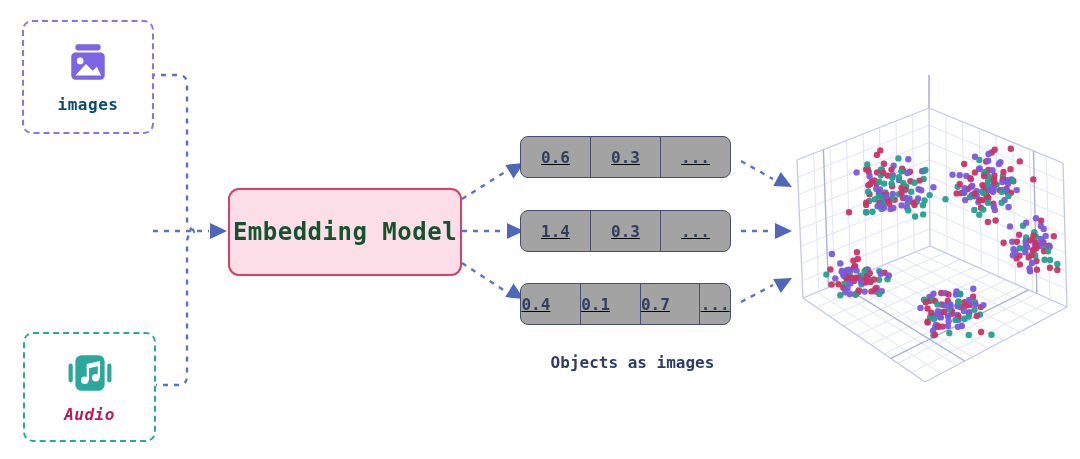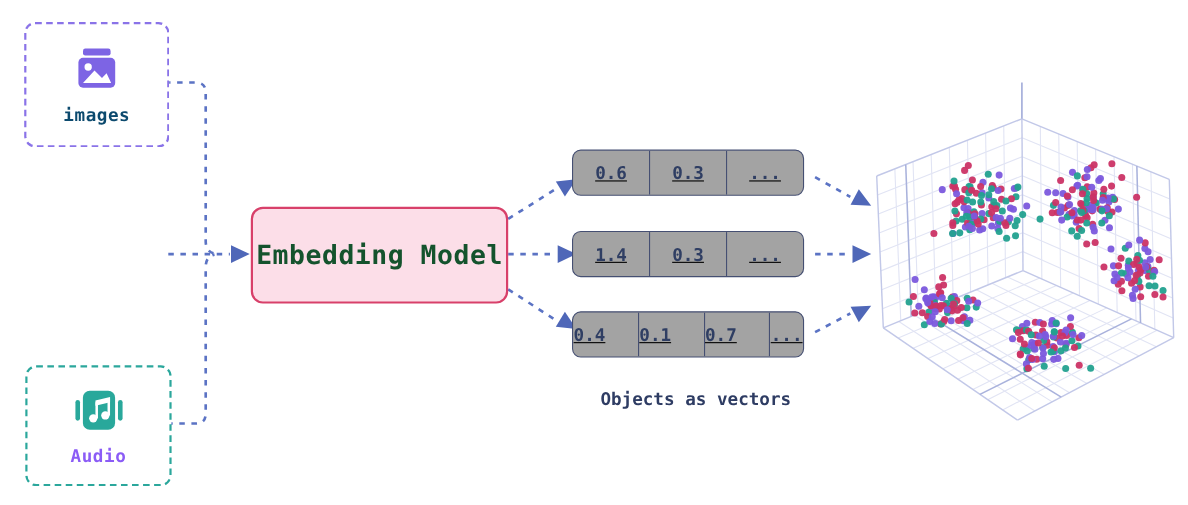--- a/index.html
+++ b/index.html
@@ -8,21 +8,21 @@
     font-family:"DejaVu Sans Mono","Liberation Mono",monospace;overflow:hidden;
   }
   svg.overlay{position:absolute;left:0;top:0;pointer-events:none;}
   
   .src-box{
     position:absolute;border-radius:10px;display:flex;flex-direction:column;
     align-items:center;justify-content:center;gap:9px;background:#fff;
   }
   .src-box.purple{border:2.5px dashed #8a73e8;color:#0c4a6e;}
   .src-box.red{border:2.5px dashed #dc3d64;color:#dc3d64;}
-  .src-box.teal{border:2.5px dashed #2ba79c;color:#8b5cf6;}
+  .src-box.teal{border:2.5px dashed #2ba79c;color:#be185d;font-style:italic;}
   .src-label{font-size:16px;font-weight:600;letter-spacing:.5px;}
   
   .model-box{
     position:absolute;left:228px;top:188px;width:230px;height:84px;
     background:#fcdee8;border:2px solid #d8406a;border-radius:11px;
     display:flex;align-items:center;justify-content:center;
   }
   .model-box span{color:#14532d;font-size:24px;font-weight:bold;letter-spacing:.5px;text-align:right;}
   
   .vec-row{
@@ -113,21 +113,21 @@
     <div class="vec-cell">0.3</div>
     <div class="vec-cell">...</div>
   </div>
   <div class="vec-row" style="top:283px;gap:29px;">
     <div class="vec-cell">0.4</div>
     <div class="vec-cell">0.1</div>
     <div class="vec-cell">0.7</div>
     <div class="vec-cell">...</div>
   </div>
 
-  <div class="vec-caption">Objects as vectors</div>
+  <div class="vec-caption">Objects as images</div>
 
   <svg class="plot" id="plot" width="300" height="375" viewBox="0 0 300 375">
       <line x1="132.5" y1="79.5" x2="134.125" y2="217.5" stroke="#e1e4f4" stroke-width="1"></line>
       <line x1="149.125" y1="90.25" x2="17.75" y2="142.25" stroke="#e1e4f4" stroke-width="1"></line>
       <line x1="116" y1="86" x2="118.25" y2="224" stroke="#e1e4f4" stroke-width="1"></line>
       <line x1="149.25" y1="107.5" x2="18.5" y2="159.5" stroke="#e1e4f4" stroke-width="1"></line>
       <line x1="99.5" y1="92.5" x2="102.375" y2="230.5" stroke="#e1e4f4" stroke-width="1"></line>
       <line x1="149.375" y1="124.75" x2="19.25" y2="176.75" stroke="#e1e4f4" stroke-width="1"></line>
       <line x1="83" y1="99" x2="86.5" y2="237" stroke="#e1e4f4" stroke-width="1"></line>
       <line x1="149.5" y1="142" x2="20" y2="194" stroke="#e1e4f4" stroke-width="1"></line>

